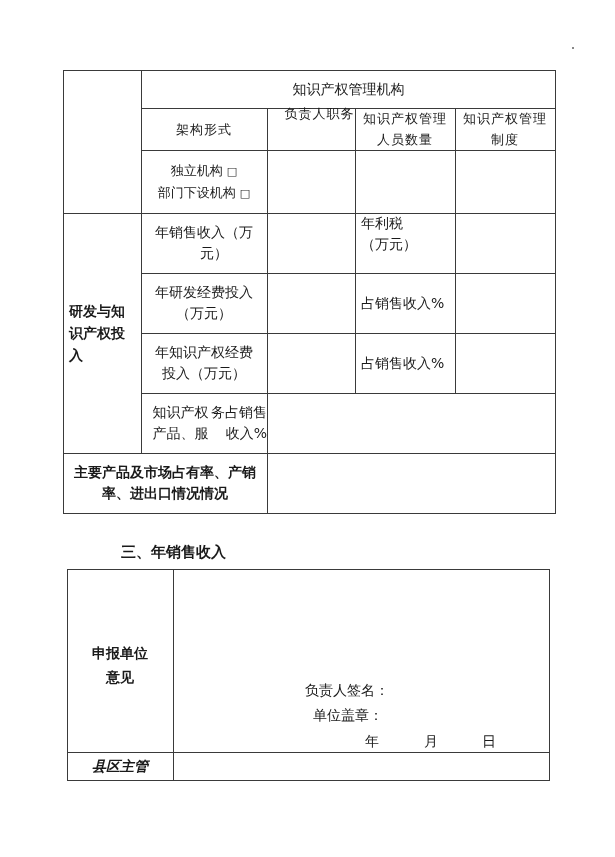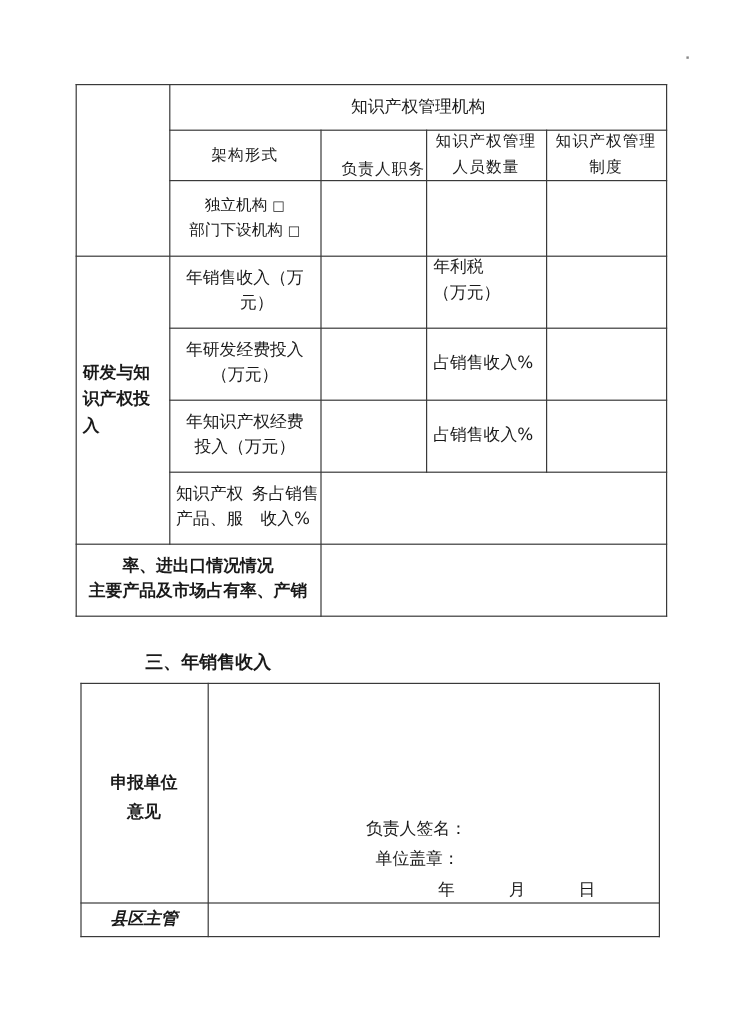--- a/index.html
+++ b/index.html
@@ -3,21 +3,21 @@
 <meta charset="utf-8">
 <style>
   html, body { margin: 0; padding: 0; }
   body {
     width: 615px; height: 857px; background: #ffffff; position: relative; overflow: hidden;
     font-family: "DejaVu Sans", "Liberation Sans", sans-serif; color: #1a1a1a;
   }
   .abs { position: absolute; box-sizing: border-box; }
   .hline { position: absolute; height: 1px; background: #3a3a3a; }
   .vline { position: absolute; width: 1px; background: #3a3a3a; }
-  .cell { position: absolute; box-sizing: border-box; display: flex; align-items: center; justify-content: center; text-align: center; font-size: 14px; line-height: 21px; }
+  .cell { position: absolute; box-sizing: border-box; display: flex; align-items: center; justify-content: center; text-align: right; font-size: 14px; line-height: 21px; }
   .serif { font-family: "DejaVu Serif", "Liberation Serif", serif; letter-spacing: 1px; font-size: 13px; }
   .bold { font-weight: bold; }
   .left { justify-content: flex-start; text-align: left; }
   .speck { position: absolute; left: 572px; top: 47px; width: 2px; height: 2px; background: #888; }
   .heading { position: absolute; left: 121px; top: 543px; font-size: 15px; font-weight: bold; }
   .sig { position: absolute; font-size: 14px; }
 </style>
 </head>
 <body>
 
@@ -44,21 +44,21 @@
   <div class="vline" style="left:355px; top:108px; height:286px;"></div>
   <div class="vline" style="left:455px; top:108px; height:286px;"></div>
 
   <div class="cell" style="left:141px; top:70px; width:415px; height:38px;">
     <span>知识产权管理机构</span>
   </div>
 
   <div class="cell serif" style="left:141px; top:108px; width:126px; height:42px;">
     <span>架构形式</span>
   </div>
-  <div class="cell serif" style="left:267px; top:120px; width:88px; height:42px;padding-left:17px;">
+  <div class="cell serif" style="left:267px; top:92px; width:88px; height:42px;padding-left:17px;">
     <span>负责人职务</span>
   </div>
   <div class="cell serif" style="left:355px; top:108px; width:100px; height:42px; flex-direction:column;">
     <span>知识产权管理</span>
     <span>人员数量</span>
   </div>
   <div class="cell serif" style="left:455px; top:108px; width:100px; height:42px; flex-direction:column;">
     <span>知识产权管理</span>
     <span>制度</span>
   </div>
@@ -114,22 +114,22 @@
   </div>
   <div class="cell" style="left:455px; top:333px; width:100px; height:60px;"></div>
 
   <div class="cell" style="left:141px; top:393px; width:126px; height:60px; flex-direction:row;">
     <span>知识产权产品、服</span>
     <span>务占销售收入%</span>
   </div>
   <div class="cell" style="left:267px; top:393px; width:288px; height:60px;"></div>
 
   <div class="cell bold" style="left:63px; top:453px; width:204px; height:60px; flex-direction:column;">
+    <span>主要产品及市场占有率、产销</span>
     <span>率、进出口情况情况</span>
-    <span>主要产品及市场占有率、产销</span>
   </div>
   <div class="cell" style="left:267px; top:453px; width:288px; height:60px;"></div>
 </div>
 
 <div class="heading">三、年销售收入</div>
 
 <div>
   <div class="hline" style="left:67px; top:569px; width:483px;"></div>
   <div class="hline" style="left:67px; top:752px; width:483px;"></div>
   <div class="hline" style="left:67px; top:780px; width:483px;"></div>

